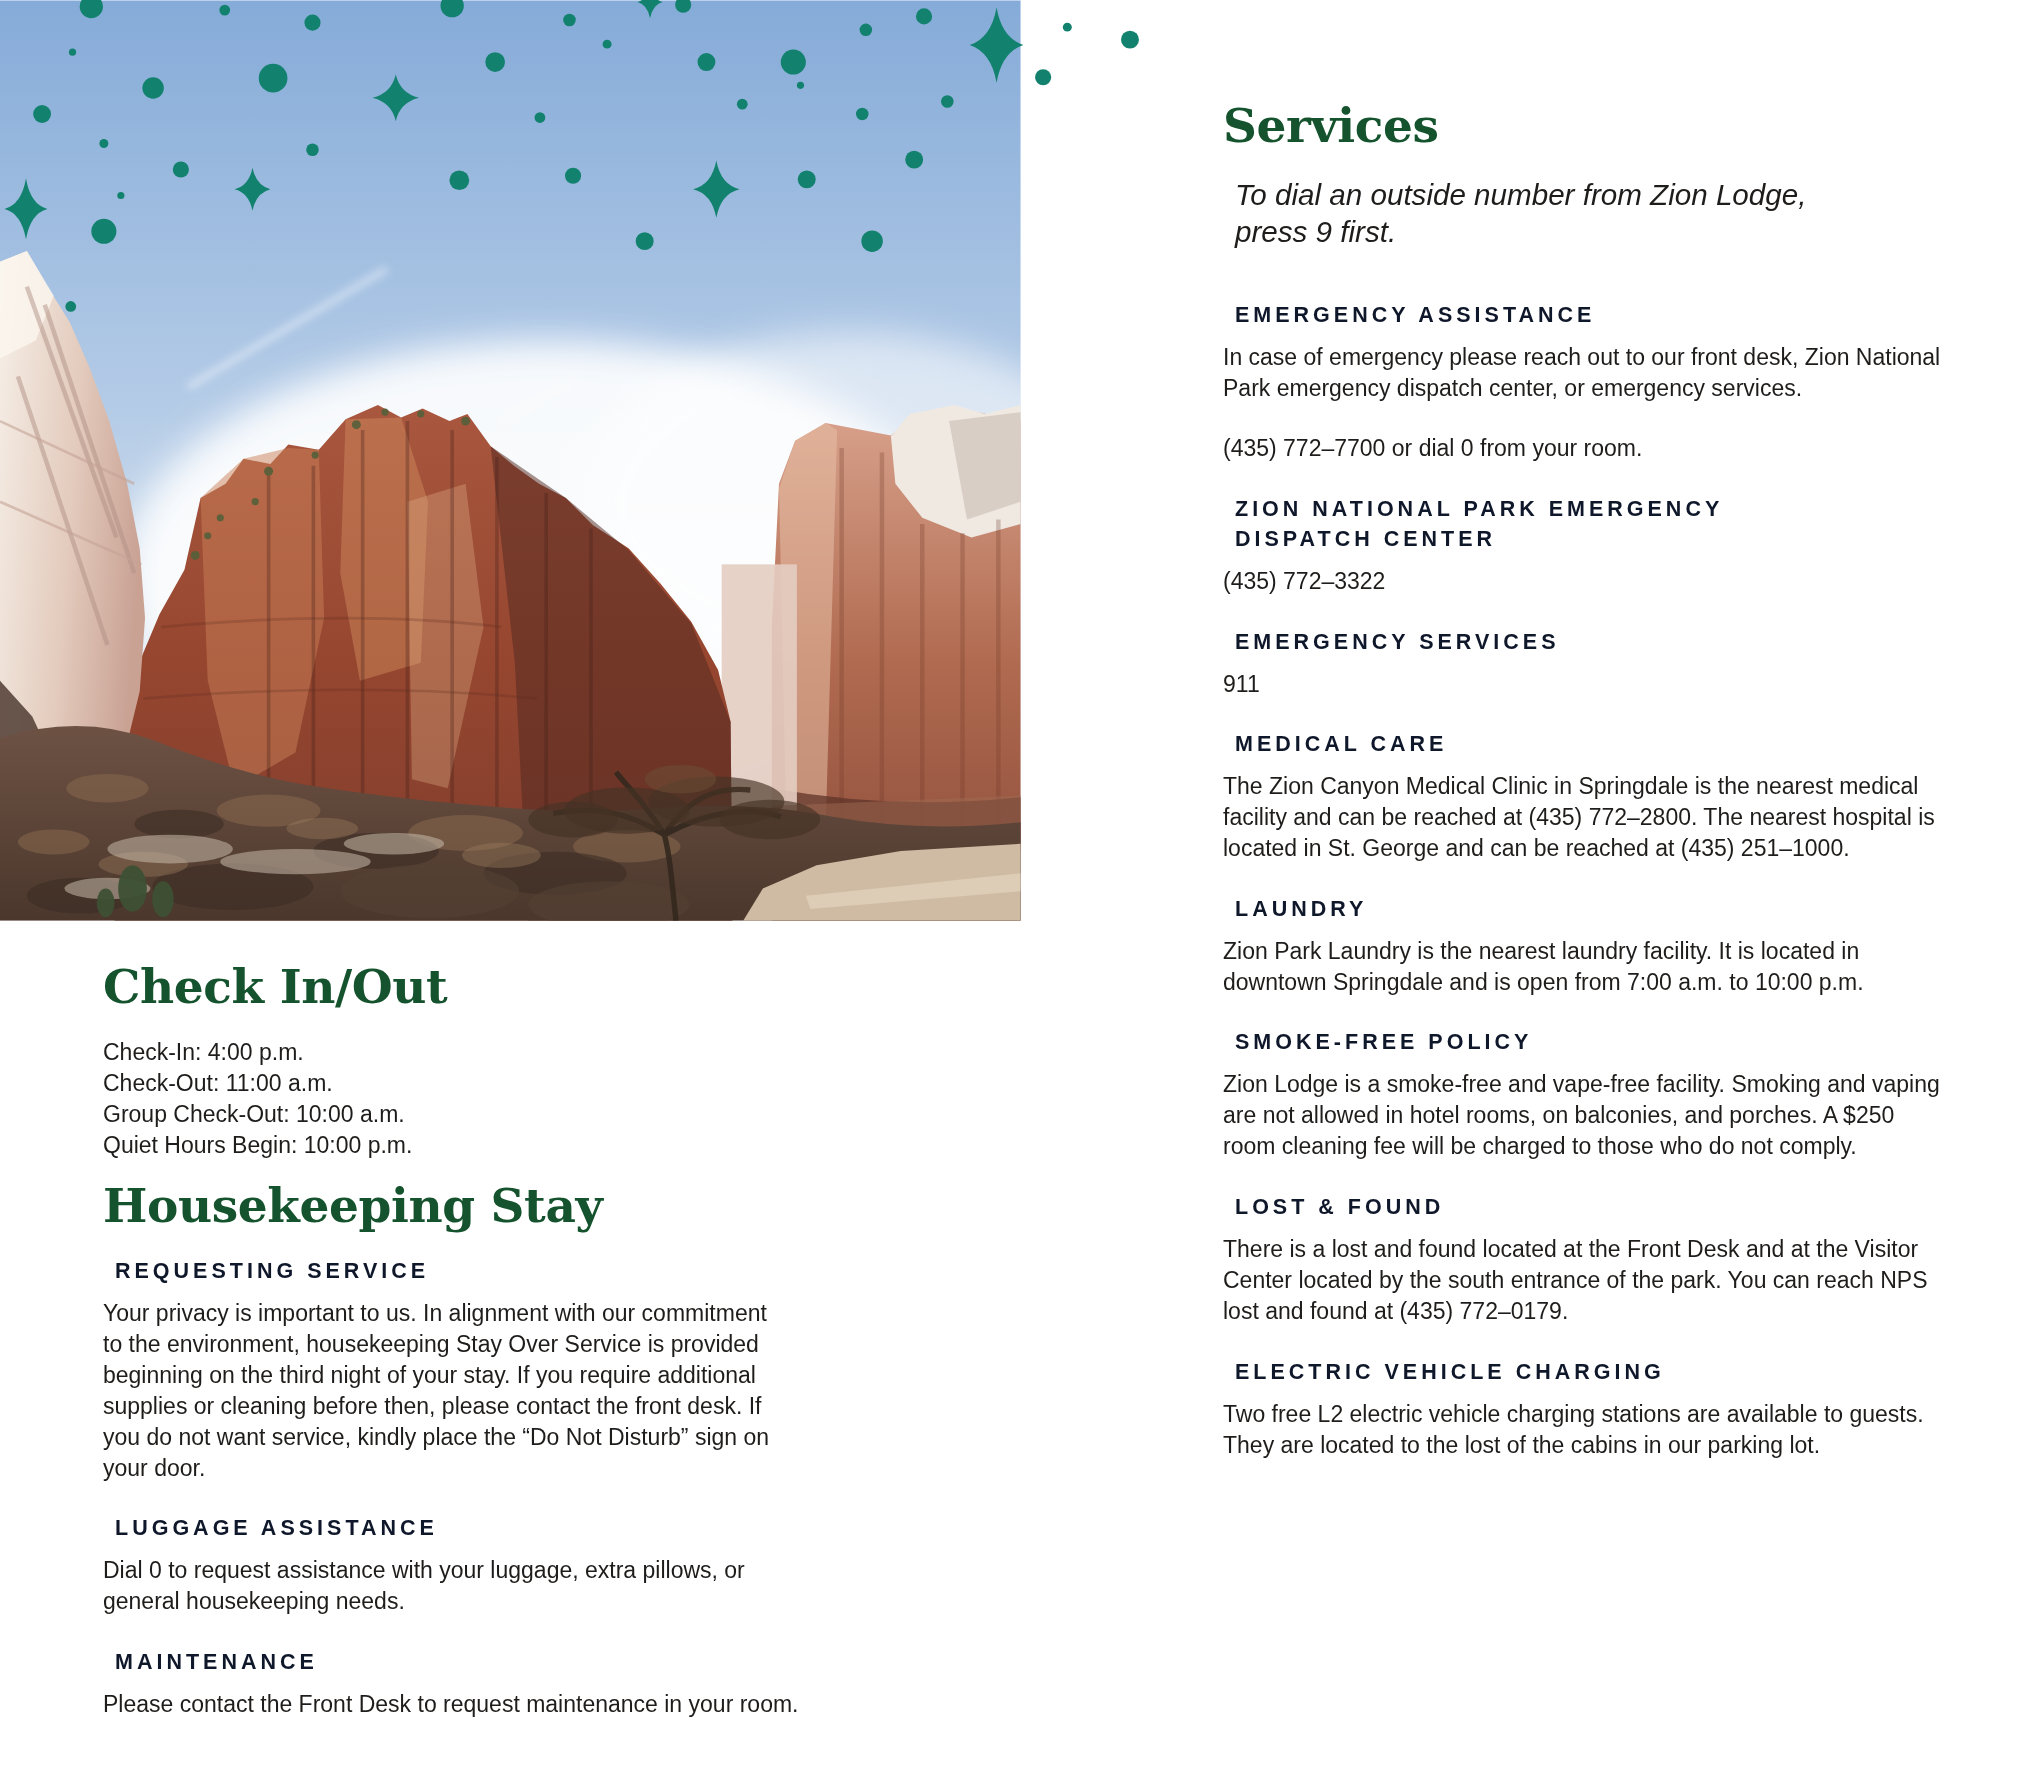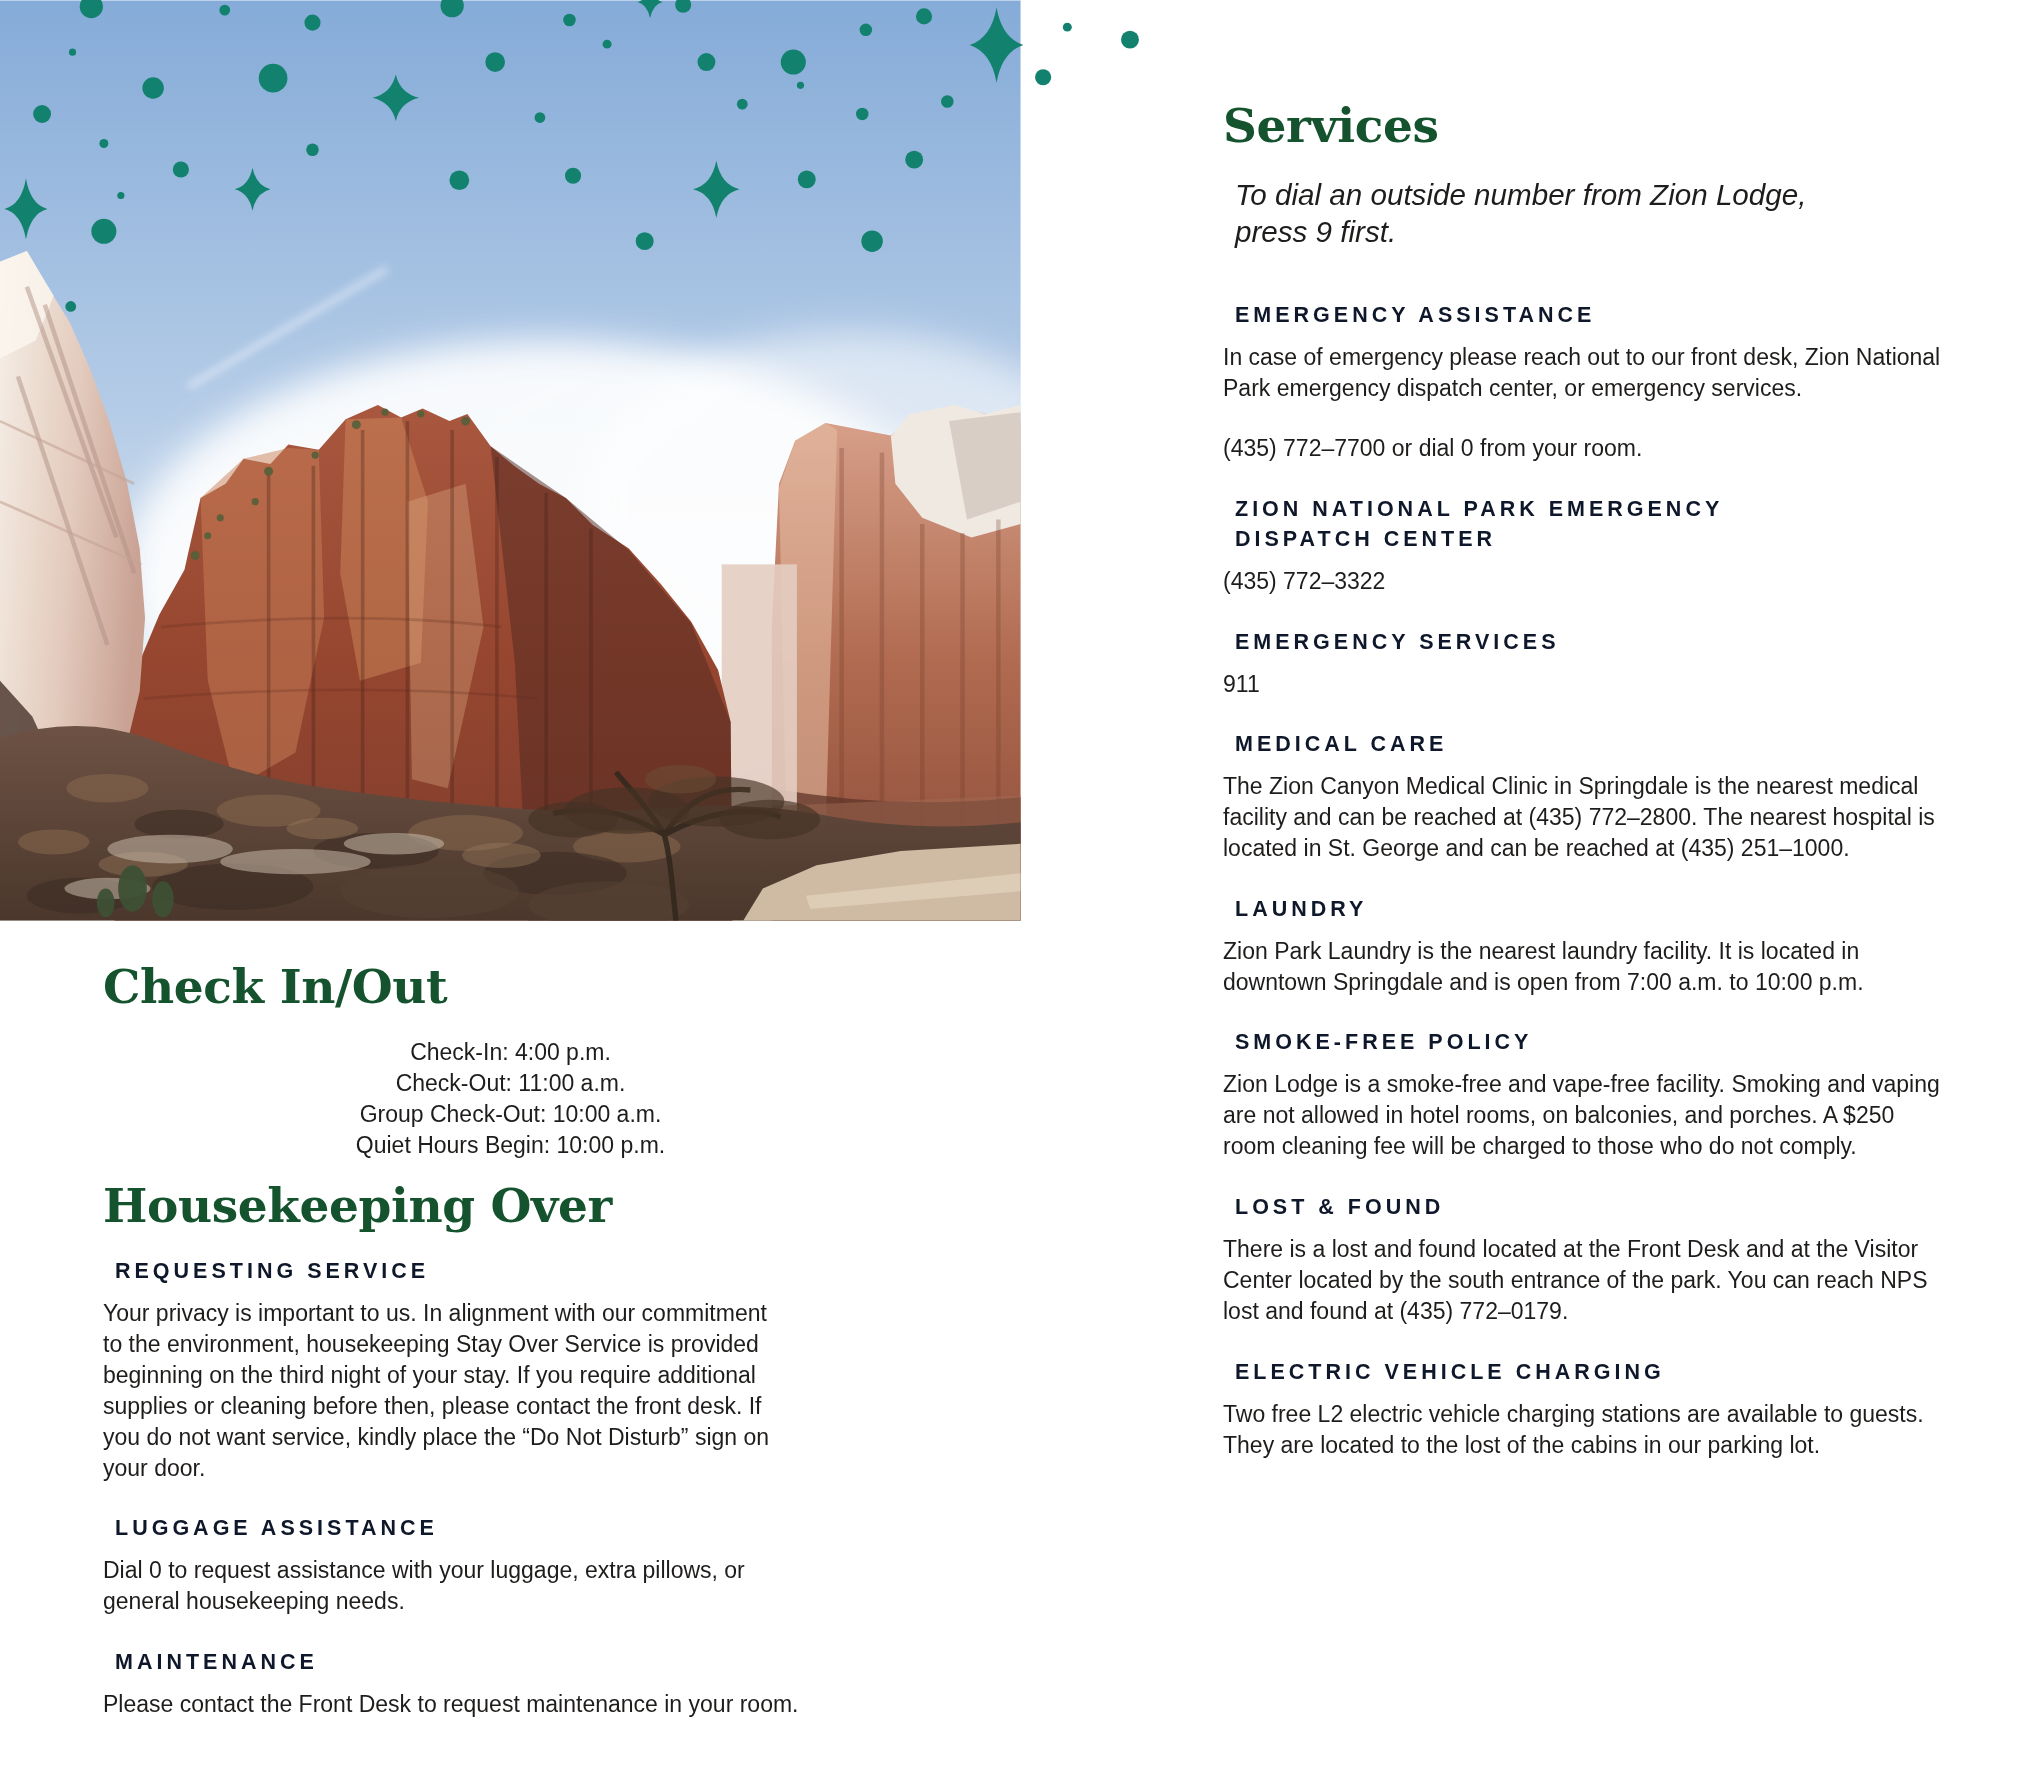--- a/index.html
+++ b/index.html
@@ -13,21 +13,21 @@
   .col-right{left:1223px;top:81px;width:788px;}
   h1.display{
     font-family:"DejaVu Serif","Liberation Serif",serif;
     font-weight:bold;color:#14532d;font-size:47px;line-height:1.22;
     letter-spacing:-0.4px;margin:16px 0 21.5px 0;
   }
   .intro{
     font-size:29.6px;line-height:37px;color:#1F1D1B;
     white-space:pre-line;margin:0 0 50px 12px;font-style:italic;
   }
-  .kv-lines{font-size:23px;line-height:31px;white-space:pre-line;margin:5.4px 0 9px 0;text-align:center;}
+  .kv-lines{font-size:23px;line-height:31px;white-space:pre-line;margin:5.4px 0 9px 0;}
   .section{margin:0 0 29.6px 0;}
   .subhead{
     font-size:21.5px;line-height:30px;font-weight:bold;color:#0f172a;
     letter-spacing:4px;margin:12px;
   }
   .body-text{
     font-size:23px;line-height:31px;color:#1F1D1B;
     white-space:pre-line;margin:0;
   }
   .h-gap{margin-top:34px;}
@@ -245,21 +245,21 @@
 </svg>
 </div>
 
 <div class="col col-left">
   <h1 class="display">Check In/Out</h1>
   <p class="kv-lines">Check-In: 4:00 p.m.
 Check-Out: 11:00 a.m.
 Group Check-Out: 10:00 a.m.
 Quiet Hours Begin: 10:00 p.m.</p>
 
-  <h1 class="display h-gap">Housekeeping Over</h1>
+  <h1 class="display h-gap">Housekeeping Stay</h1>
 
   <div>
 
       <div class="section">
         <h2 class="subhead">REQUESTING SERVICE</h2>
         <p class="body-text">Your privacy is important to us. In alignment with our commitment
 to the environment, housekeeping Stay Over Service is provided
 beginning on the third night of your stay. If you require additional
 supplies or cleaning before then, please contact the front desk. If
 you do not want service, kindly place the “Do Not Disturb” sign on

